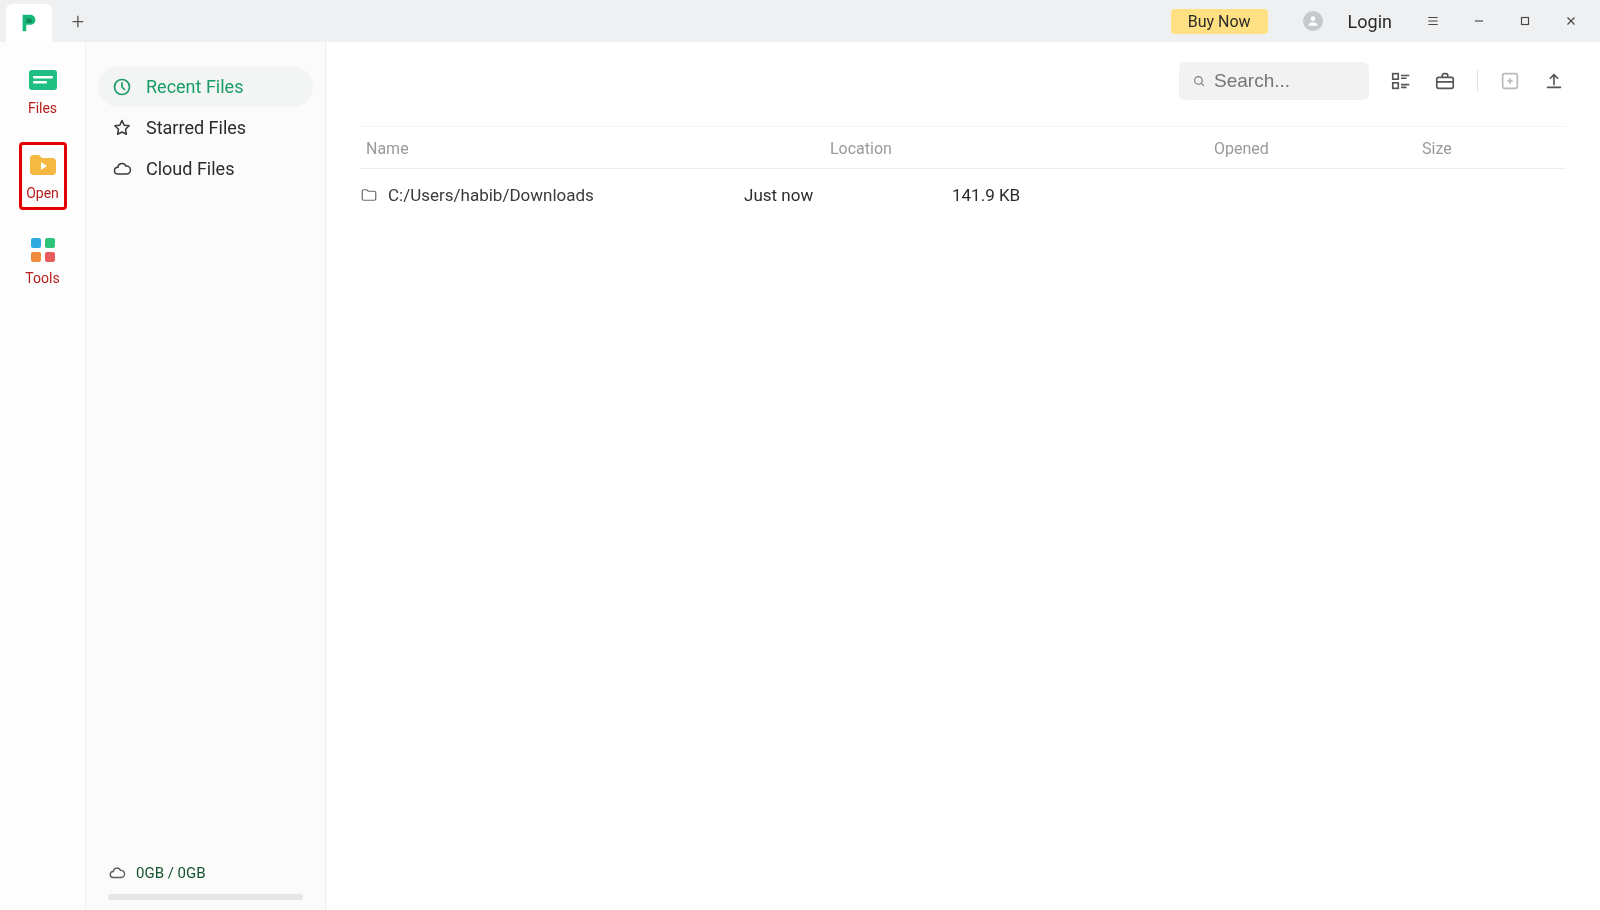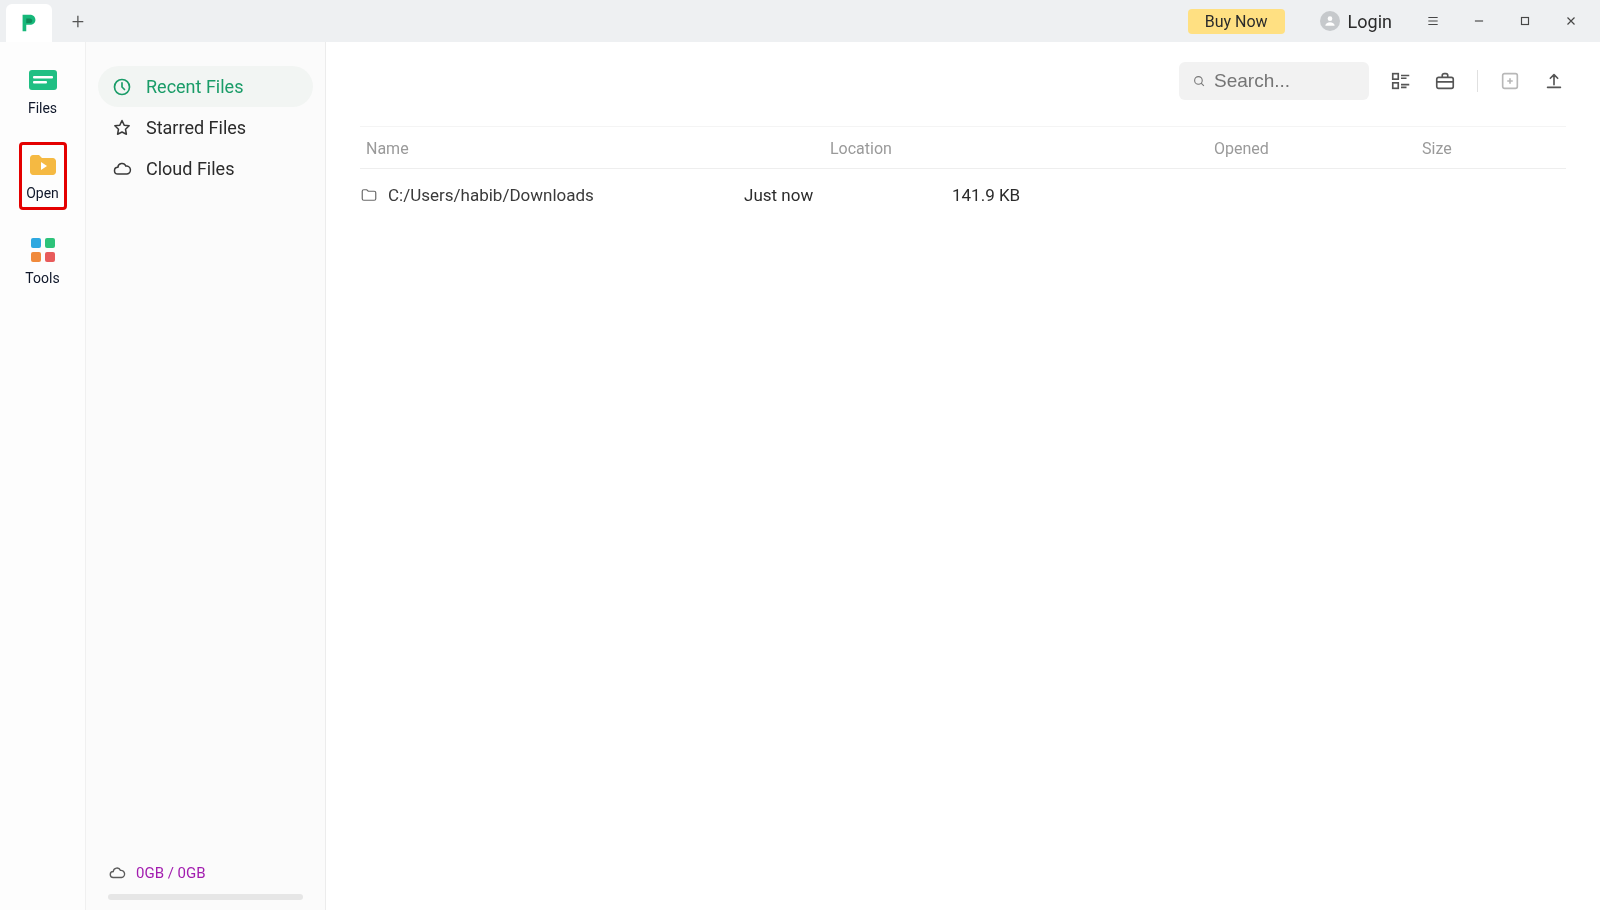--- a/index.html
+++ b/index.html
@@ -5,43 +5,43 @@
   * { box-sizing: border-box; margin: 0; padding: 0; }
   html, body { width: 1600px; height: 910px; font-family: -apple-system, "Segoe UI", Roboto, Arial, sans-serif; background: #fff; overflow: hidden; }
   
   
   .titlebar { height: 42px; background: #eef0f2; display: flex; align-items: center; padding: 0 6px; }
   .tab-logo { width: 46px; height: 38px; background: #fff; border-radius: 6px 6px 0 0; display: flex; align-items: center; justify-content: center; margin-top: 4px; }
   .logo { width: 22px; height: 22px; }
   .new-tab { width: 32px; height: 32px; display: flex; align-items: center; justify-content: center; cursor: pointer; margin-left: 10px; color: #555; font-size: 22px; font-weight: 300; }
   .titlebar-spacer { flex: 1; }
   .buy-pill { background: #ffe082; color: #2b2b2b; padding: 3px 17px; border-radius: 4px; font-size: 16px; margin-right: 35px; cursor: pointer; }
-  .login-wrap { display: flex; align-items: center; gap: 8px; cursor: pointer; margin-right: 18px; }
+  .login-wrap { display: flex; align-items: center; gap: 25px; cursor: pointer; margin-right: 18px; }
   .avatar { width: 20px; height: 20px; border-radius: 50%; background: #c6c9cc; display: flex; align-items: center; justify-content: center; }
   .login-text { font-size: 18px; color: #2b2b2b; }
   .win-btn, .menu-btn { width: 46px; height: 42px; display: flex; align-items: center; justify-content: center; cursor: pointer; color: #474747; }
   .win-btn svg, .menu-btn svg { width: 14px; height: 14px; }
   
   
   .body { display: flex; height: calc(910px - 42px); }
   
   
   .rail { width: 86px; background: #fdfdfd; display: flex; flex-direction: column; align-items: center; padding-top: 18px; gap: 20px; border-right: 1px solid #f0f0f0; }
   .rail-item { display: flex; flex-direction: column; align-items: center; gap: 6px; cursor: pointer; padding: 6px 4px; border-radius: 4px; }
   .rail-item.highlighted { border: 3px solid #e40000; }
   .rail-icon { width: 34px; height: 28px; display: flex; align-items: center; justify-content: center; }
-  .rail-label { font-size: 14px; color: #0f172a; }
+  .rail-label { font-size: 14px; color: #b91c1c; }
   
   
   .sidebar { width: 240px; background: #fbfbfb; border-right: 1px solid #ececec; display: flex; flex-direction: column; padding: 24px 12px 10px 12px; }
   .side-item { display: flex; align-items: center; gap: 14px; padding: 10px 14px; border-radius: 22px; cursor: pointer; font-size: 18px; color: #2b2b2b; }
   .side-item.active { background: #f2f5f3; color: #1a9c68; }
   .side-item svg { width: 20px; height: 20px; flex-shrink: 0; }
   .side-spacer { flex: 1; }
-  .storage { display: flex; align-items: center; gap: 10px; padding: 8px 10px; color: #a21caf; font-size: 15px; }
+  .storage { display: flex; align-items: center; gap: 10px; padding: 8px 10px; color: #14532d; font-size: 15px; }
   .storage-bar { height: 6px; background: #e6e6e6; border-radius: 3px; margin: 4px 10px 0 10px; }
   
   
   .main { flex: 1; display: flex; flex-direction: column; padding: 20px 34px 0 34px; }
   .toolbar { display: flex; align-items: center; justify-content: flex-end; gap: 20px; margin-bottom: 26px; }
   .search { display: flex; align-items: center; gap: 8px; background: #f2f2f2; border-radius: 6px; padding: 8px 14px; width: 190px; }
   .search input { border: none; background: transparent; outline: none; font-size: 19px; color: #14532d; width: 100%; }
   .tool-icon { width: 24px; height: 24px; display: flex; align-items: center; justify-content: center; cursor: pointer; color: #555; }
   .tool-icon svg { width: 22px; height: 22px; }
   .divider { width: 1px; height: 22px; background: #e0e0e0; }

